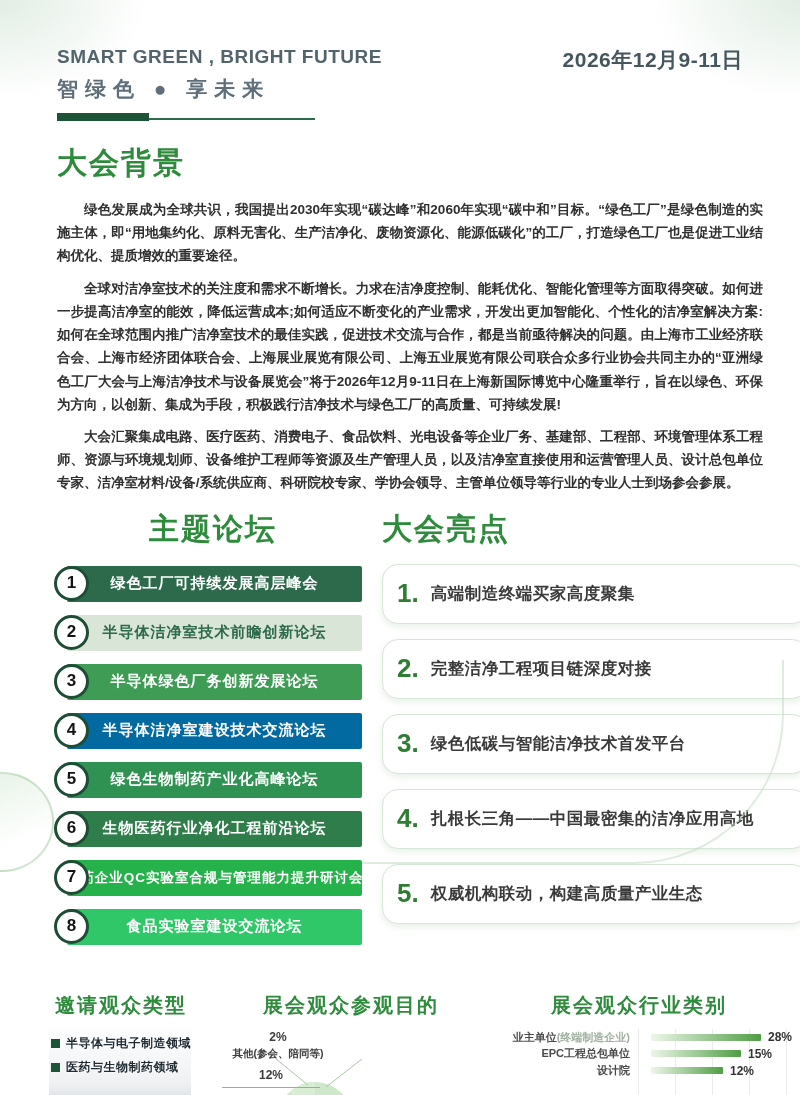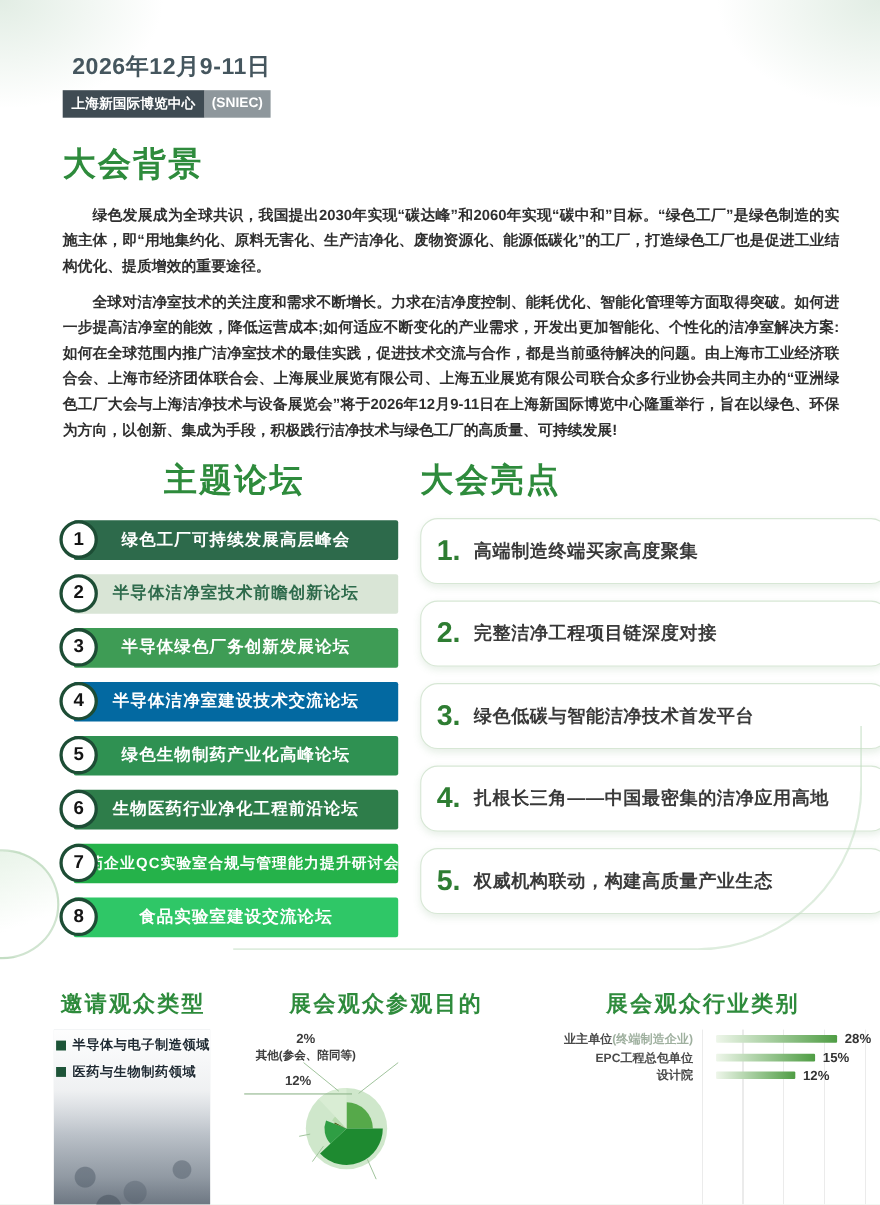--- a/index.html
+++ b/index.html
@@ -96,34 +96,39 @@
 </head>
 <body>
 
 <div id="page">
   <div class="corner-tint left"></div>
   <div class="corner-tint right"></div>
   <div class="deco-frame"></div>
   <div class="deco-blob"></div>
 
   <div class="header">
+    <div>
+      <div class="h-en">SMART GREEN , BRIGHT FUTURE</div>
+      <div class="h-cn">智绿色 ● 享未来</div>
+      <div class="h-rule">
+          <span class="thick"></span>
+          <span class="thin"></span>
+        </div>
+    </div>
     <div class="h-right">
       <div class="h-date">2026年12月9-11日</div>
-      <div class="h-badge">
-        <span class="venue">上海新国际博览中心</span>
-        <span class="code">(SNIEC)</span>
-      </div>
     </div>
   </div>
 
   <div class="bg-section">
     <h2 class="sec-title">大会背景</h2>
     <div id="bg-paragraphs">
         <p class="para">绿色发展成为全球共识，我国提出2030年实现“碳达峰”和2060年实现“碳中和”目标。“绿色工厂”是绿色制造的实施主体，即“用地集约化、原料无害化、生产洁净化、废物资源化、能源低碳化”的工厂，打造绿色工厂也是促进工业结构优化、提质增效的重要途径。</p>
         <p class="para">全球对洁净室技术的关注度和需求不断增长。力求在洁净度控制、能耗优化、智能化管理等方面取得突破。如何进一步提高洁净室的能效，降低运营成本;如何适应不断变化的产业需求，开发出更加智能化、个性化的洁净室解决方案:如何在全球范围内推广洁净室技术的最佳实践，促进技术交流与合作，都是当前亟待解决的问题。由上海市工业经济联合会、上海市经济团体联合会、上海展业展览有限公司、上海五业展览有限公司联合众多行业协会共同主办的“亚洲绿色工厂大会与上海洁净技术与设备展览会”将于2026年12月9-11日在上海新国际博览中心隆重举行，旨在以绿色、环保为方向，以创新、集成为手段，积极践行洁净技术与绿色工厂的高质量、可持续发展!</p>
+        <p class="para">大会汇聚集成电路、医疗医药、消费电子、食品饮料、光电设备等企业厂务、基建部、工程部、环境管理体系工程师、资源与环境规划师、设备维护工程师等资源及生产管理人员，以及洁净室直接使用和运营管理人员、设计总包单位专家、洁净室材料/设备/系统供应商、科研院校专家、学协会领导、主管单位领导等行业的专业人士到场参会参展。</p>
       </div>
   </div>
 
   <div class="cols">
     <div class="col-forums">
       <h2 class="sec-title">主题论坛</h2>
       <div class="forum-list" id="forum-list">
           <div class="forum-row">
             <div class="num-circle">1</div>
             <div class="forum-bar" style="background: rgb(45, 106, 75); color: rgb(255, 255, 255);">绿色工厂可持续发展高层峰会</div>

